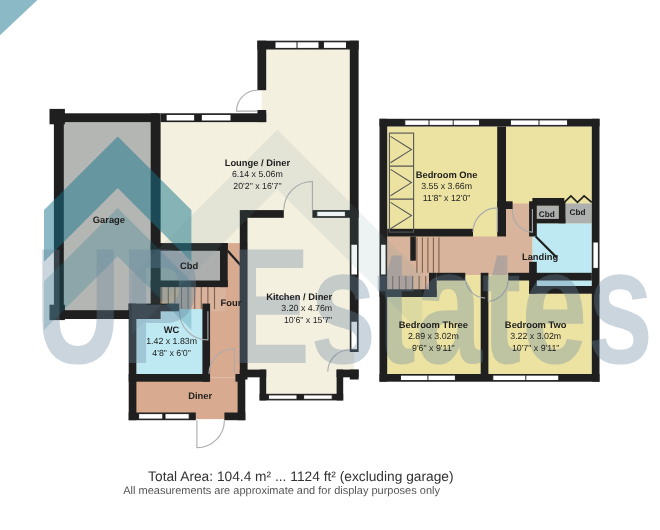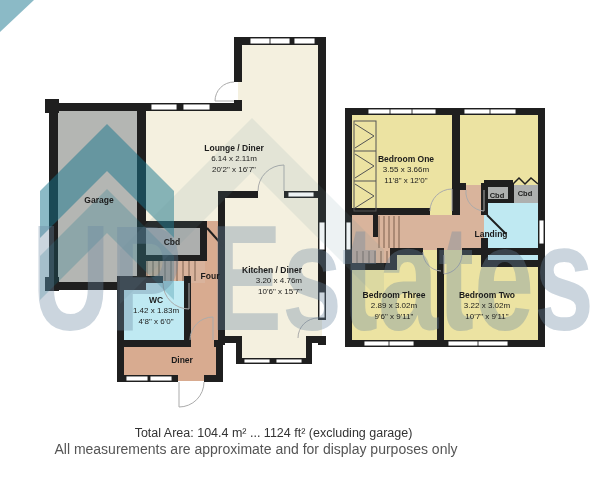--- a/index.html
+++ b/index.html
@@ -15,21 +15,21 @@
   }
   .rname{font-weight:bold; font-size:8.5px; line-height:11px;}
   .rname-sm{font-weight:bold; font-size:7.5px; line-height:9px;}
   .rdim{font-size:8px; line-height:10.5px;}
   .footer-total{
     position:absolute; left:0; top:426px; width:547px; text-align:center;
     font-size:12.5px; color:#333; z-index:6;
   }
   .footer-disclaimer{
     position:absolute; left:0; top:441px; width:512px; text-align:center;
-    font-size:14px; color:#555; z-index:6;
+    font-size:10px; color:#555; z-index:6;
   }
 </style>
 </head>
 <body>
 
 <div id="stage">
 
   <svg id="plan-svg" viewBox="0 0 600 482">
 
     <g>
@@ -170,21 +170,21 @@
       </g>
       <line x1="487" y1="215" x2="506" y2="234" stroke="#1f1f1f" stroke-width="2"></line>
     </g>
   </svg>
 
   <div class="lbl" style="left:99px; top:200px;">
     <div class="rname">Garage</div>
   </div>
   <div class="lbl" style="left:234px; top:159px;">
     <div class="rname">Lounge / Diner</div>
-    <div class="rdim">6.14 x 2.11m</div>
+    <div class="rdim">6.14 x 5.06m</div>
     <div class="rdim">20'2" x 16'7"</div>
   </div>
   <div class="lbl" style="left:272px; top:281px;text-align:right;">
     <div class="rname">Kitchen / Diner</div>
     <div class="rdim">3.20 x 4.76m</div>
     <div class="rdim">10'6" x 15'7"</div>
   </div>
   <div class="lbl" style="left:172px; top:242px;">
     <div class="rname">Cbd</div>
   </div>

